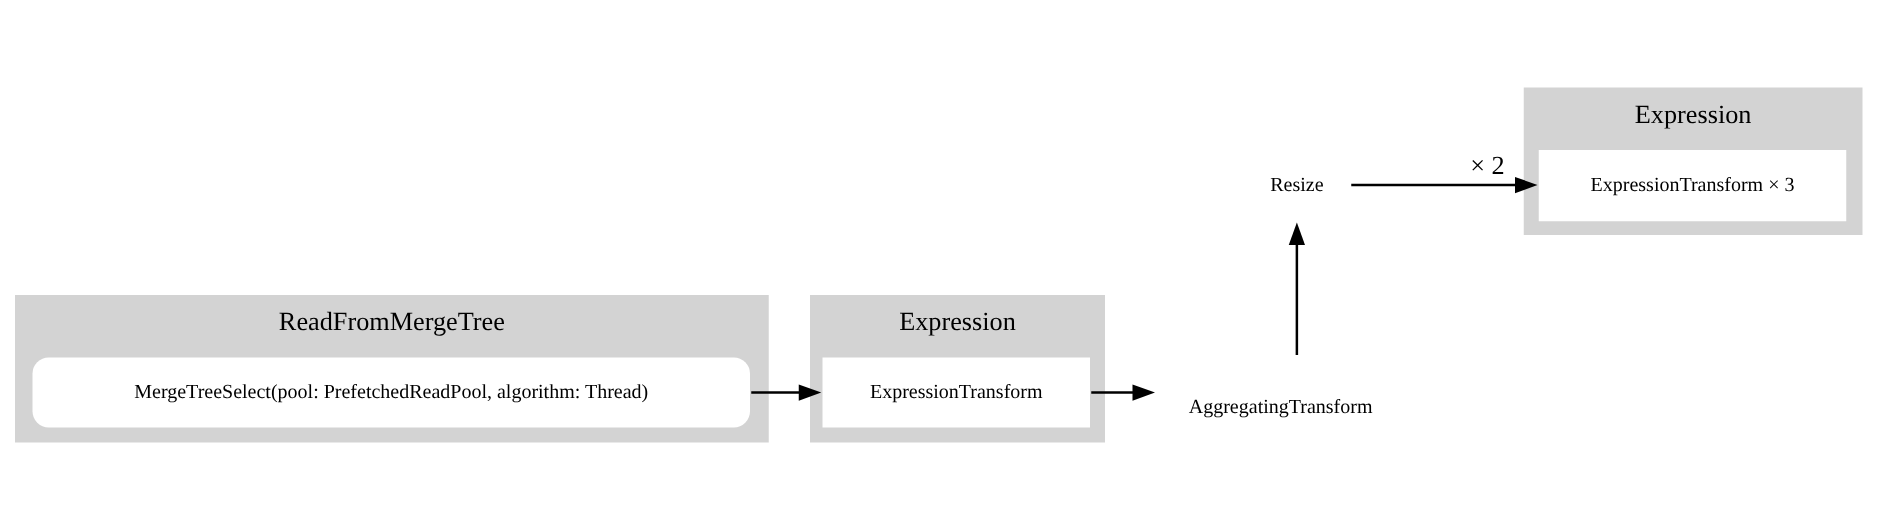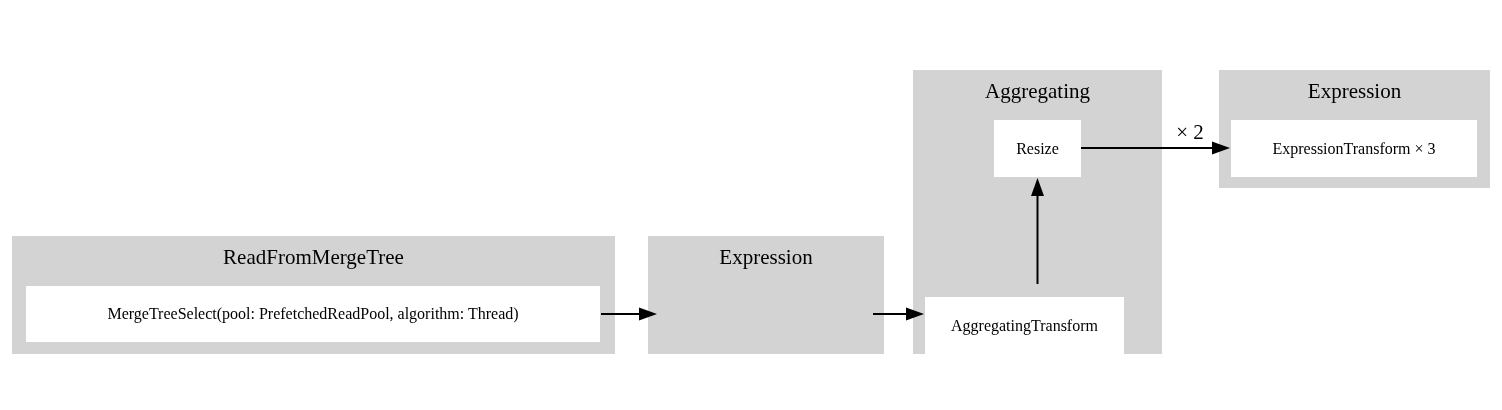--- a/index.html
+++ b/index.html
@@ -39,21 +39,21 @@
     justify-content: center;
     font-size: 16px;
     white-space: nowrap;
   }
   
   #cluster-read   { left: 12px;   top: 236px; width: 603px; height: 118px; }
   #cluster-expr1  { left: 648px;  top: 236px; width: 236px; height: 118px; }
   #cluster-agg    { left: 913px;  top: 70px;  width: 249px; height: 284px; }
   #cluster-expr2  { left: 1219px; top: 70px;  width: 271px; height: 118px; }
   
-  #node-mergetree { left: 26px;   top: 286px; width: 574px; height: 56px; }
+  #node-mergetree { left: 26px;   top: 286px; width: 574px; height: 56px; border-radius: 13px; }
   #node-expr1     { left: 658px;  top: 286px; width: 214px; height: 56px; }
   #node-resize    { left: 994px;  top: 120px; width: 87px;  height: 57px; }
   #node-aggtrans  { left: 925px;  top: 297px; width: 199px; height: 57px; }
   #node-expr2     { left: 1231px; top: 120px; width: 246px; height: 57px; }
   
   #edges {
     position: absolute;
     left: 0;
     top: 0;
     width: 1502px;
@@ -79,30 +79,28 @@
 <div class="canvas">
 
   <div class="cluster" id="cluster-read">
     <div class="cluster-title">ReadFromMergeTree</div>
   </div>
 
   <div class="cluster" id="cluster-expr1">
     <div class="cluster-title">Expression</div>
   </div>
 
-  <div class="cluster" id="cluster-agg">
-    <div class="cluster-title">Aggregating</div>
-  </div>
 
   <div class="cluster" id="cluster-expr2">
     <div class="cluster-title">Expression</div>
   </div>
 
   <div class="node" id="node-mergetree">MergeTreeSelect(pool: PrefetchedReadPool, algorithm: Thread)</div>
 
+  <div class="node" id="node-expr1">ExpressionTransform</div>
 
   <div class="node" id="node-resize">Resize</div>
 
   <div class="node" id="node-aggtrans">AggregatingTransform</div>
 
   <div class="node" id="node-expr2">ExpressionTransform × 3</div>
 
   <svg id="edges" viewBox="0 0 1502 410" xmlns="http://www.w3.org/2000/svg">
     <g>
       <line class="edge-line" x1="601" y1="314" x2="640" y2="314"></line>

